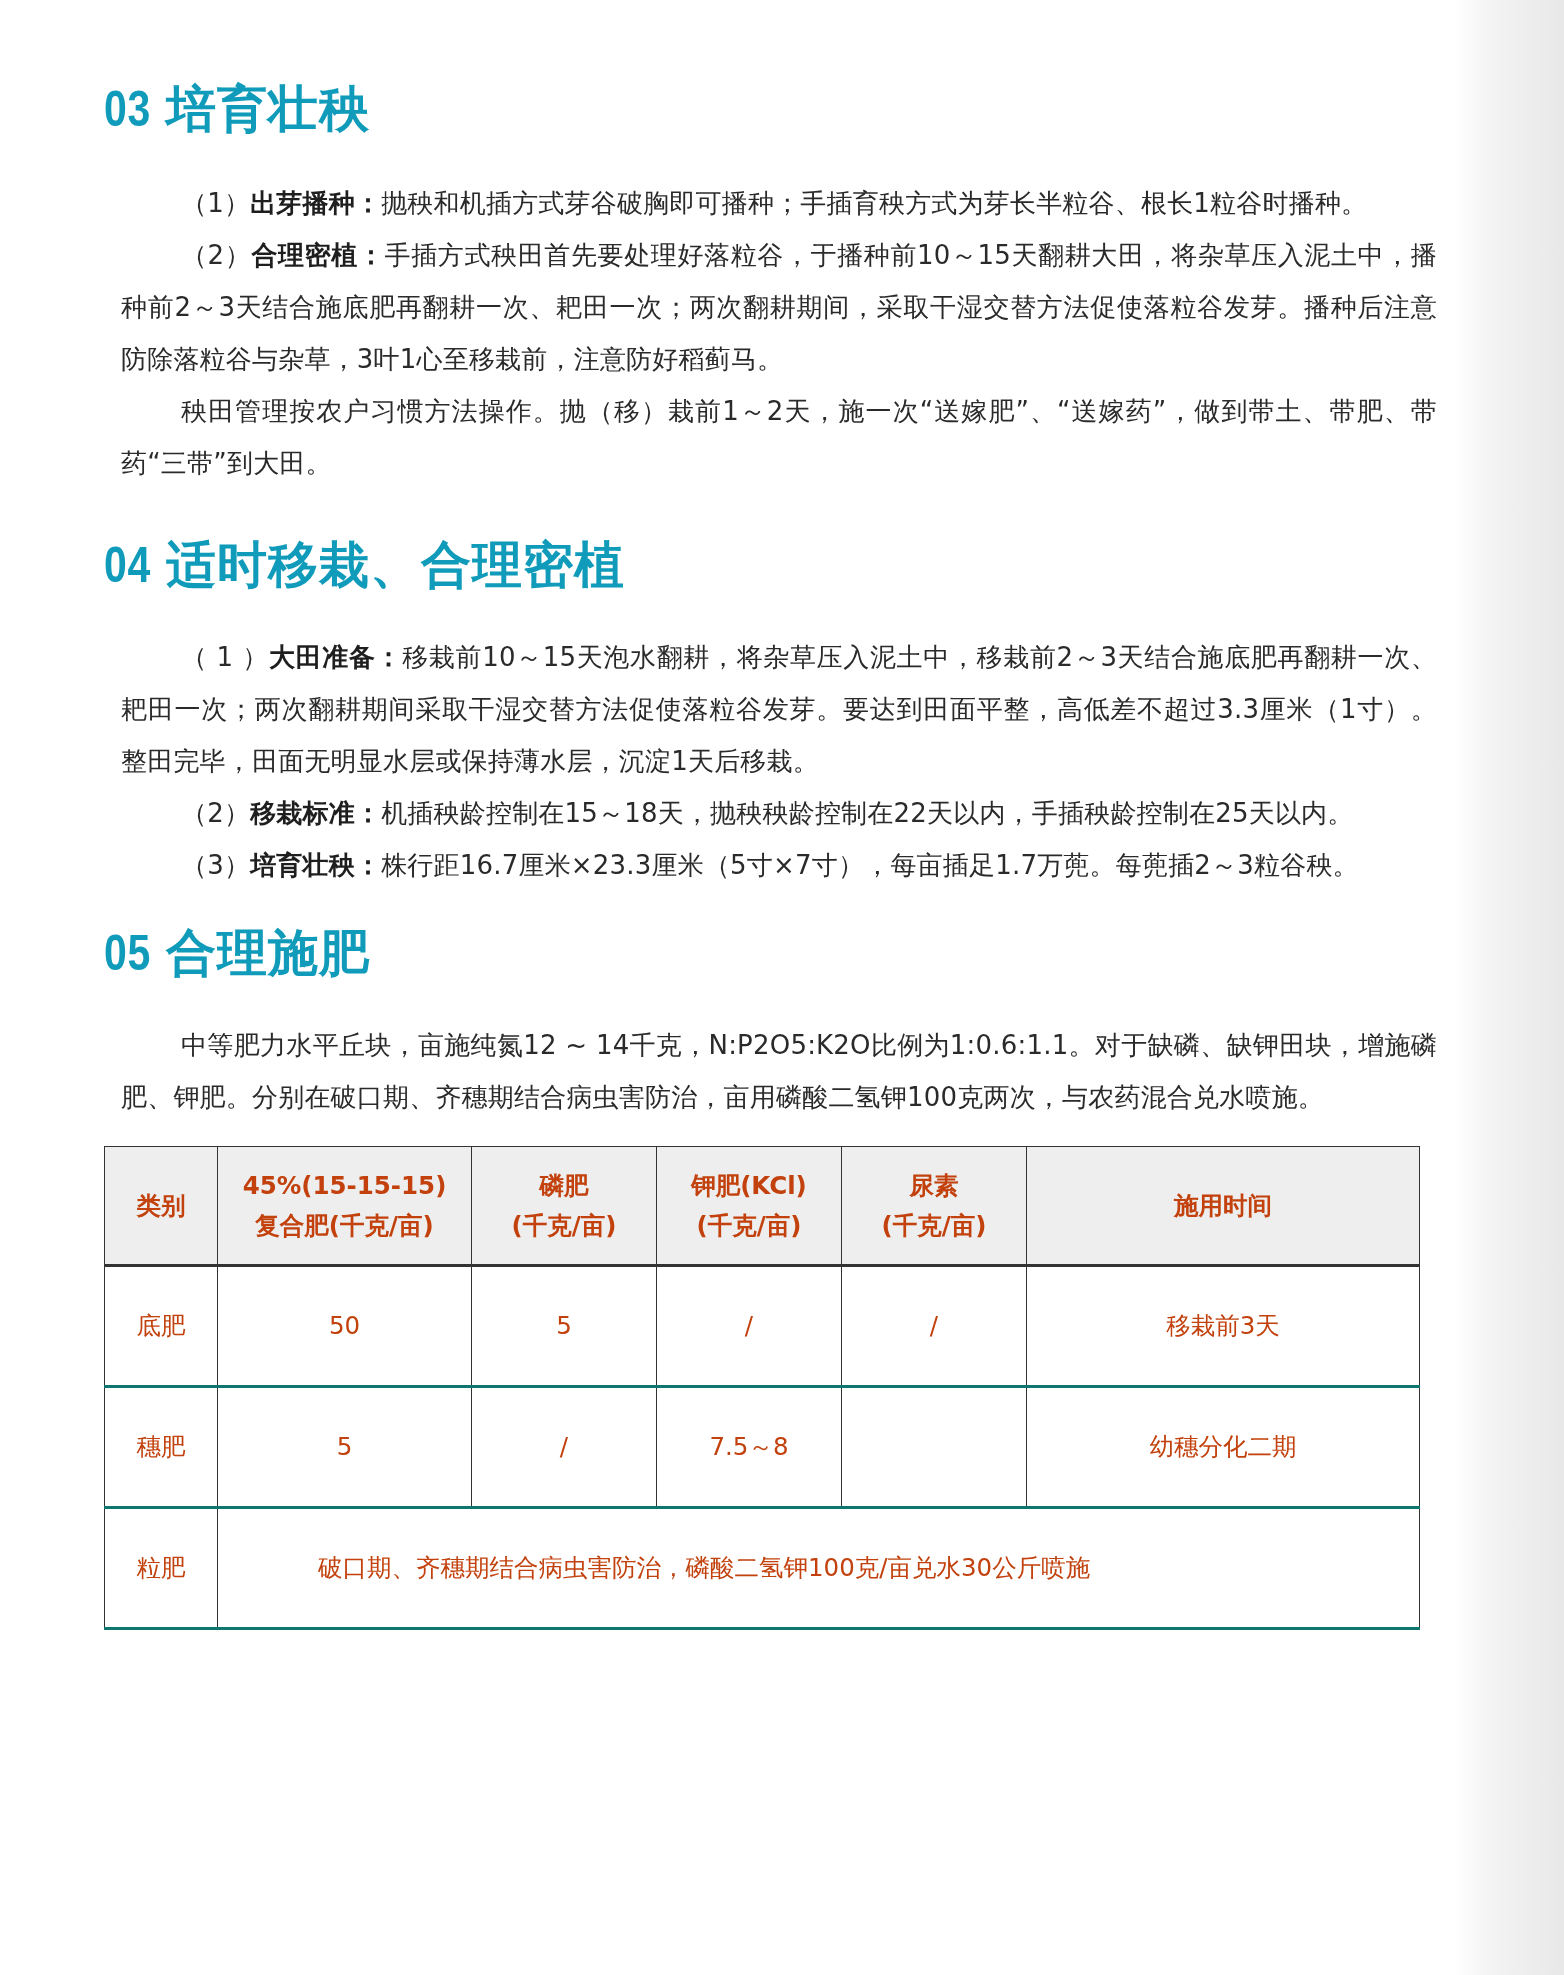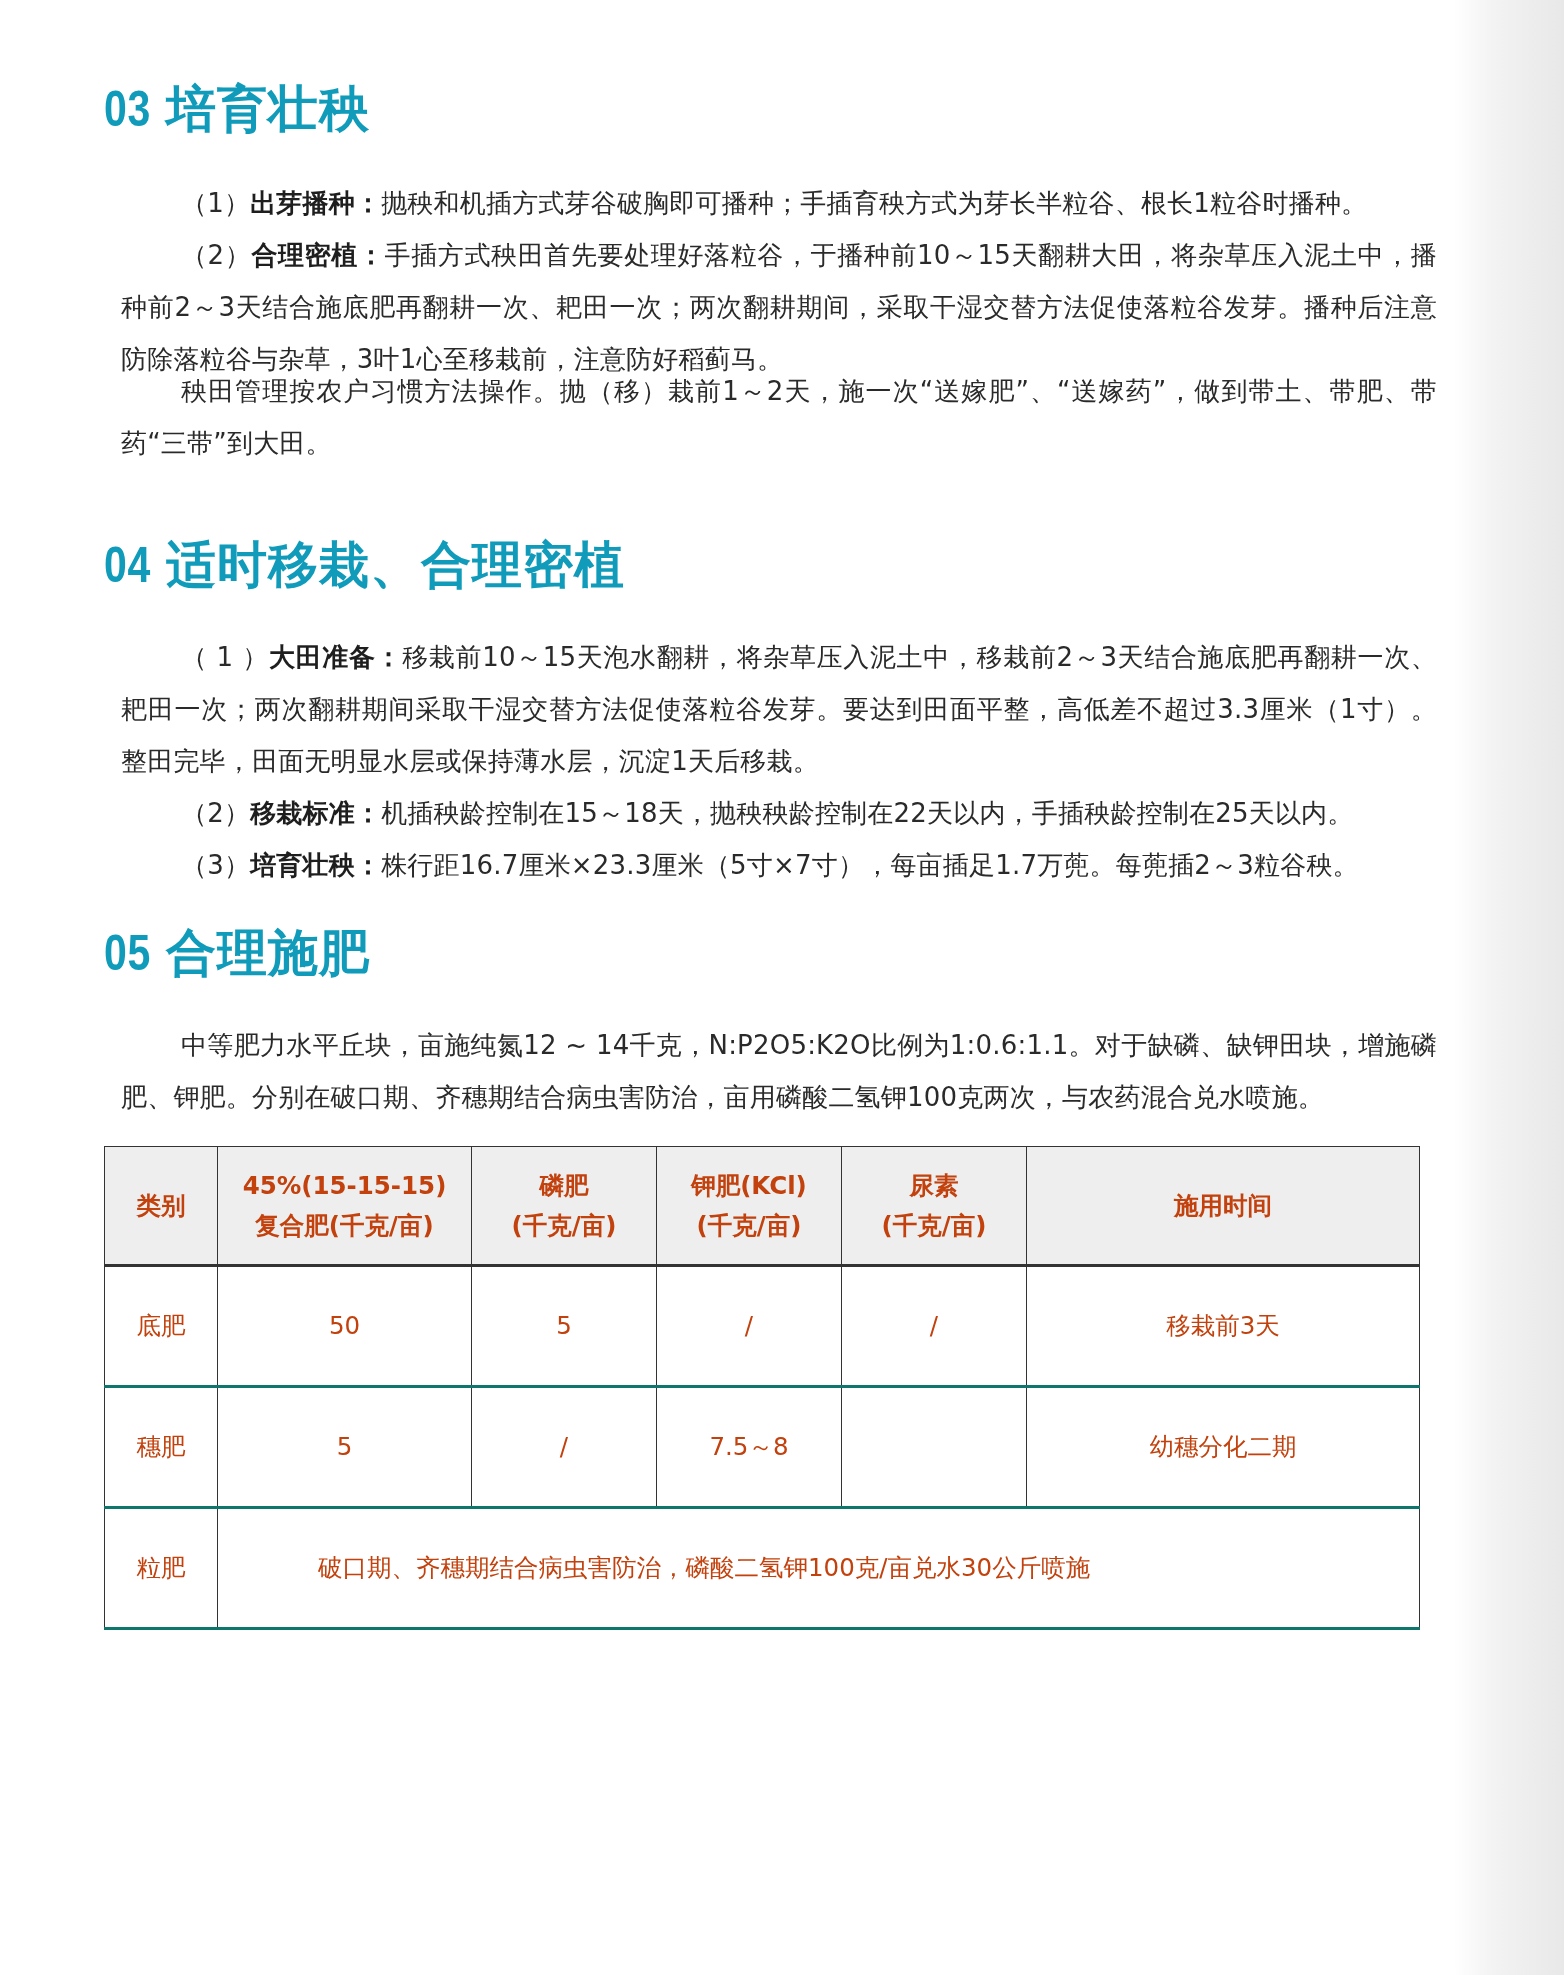--- a/index.html
+++ b/index.html
@@ -104,21 +104,21 @@
   </h2>
 
   <p class="para indent" style="top:160px;">
     <span>（1）</span><b>出芽播种：</b><span>抛秧和机插方式芽谷破胸即可播种；手插育秧方式为芽长半粒谷、根长1粒谷时播种。</span>
   </p>
 
   <p class="para indent" style="top:212px;">
     <span>（2）</span><b>合理密植：</b><span>手插方式秧田首先要处理好落粒谷，于播种前10～15天翻耕大田，将杂草压入泥土中，播种前2～3天结合施底肥再翻耕一次、耙田一次；两次翻耕期间，采取干湿交替方法促使落粒谷发芽。播种后注意防除落粒谷与杂草，3叶1心至移栽前，注意防好稻蓟马。</span>
   </p>
 
-  <p class="para indent" style="top:348px;">
+  <p class="para indent" style="top:368px;">
     <span>秧田管理按农户习惯方法操作。抛（移）栽前1～2天，施一次“送嫁肥”、“送嫁药”，做到带土、带肥、带药“三带”到大田。</span>
   </p>
 
   <h2 class="section-title" style="top:540px;">
     <span class="num">04</span><span>适时移栽、合理密植</span>
   </h2>
 
   <p class="para indent" style="top:614px;">
     <span>（ 1 ）</span><b>大田准备：</b><span>移栽前10～15天泡水翻耕，将杂草压入泥土中，移栽前2～3天结合施底肥再翻耕一次、耙田一次；两次翻耕期间采取干湿交替方法促使落粒谷发芽。要达到田面平整，高低差不超过3.3厘米（1寸）。整田完毕，田面无明显水层或保持薄水层，沉淀1天后移栽。</span>
   </p>

